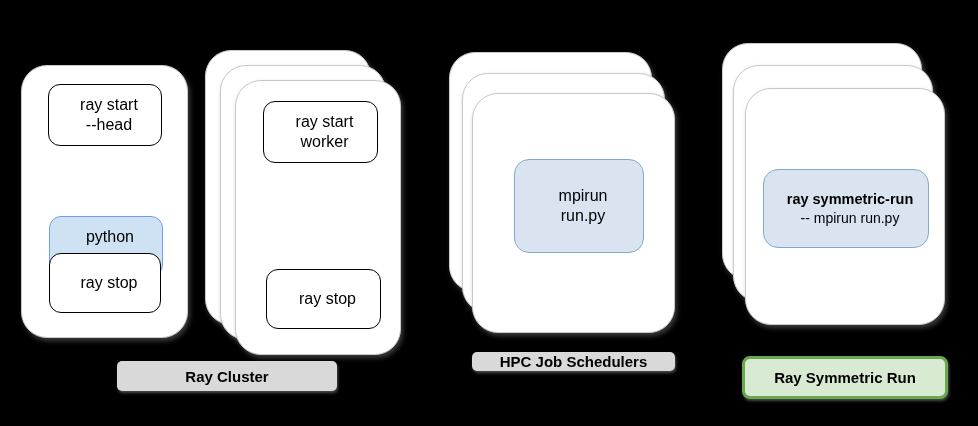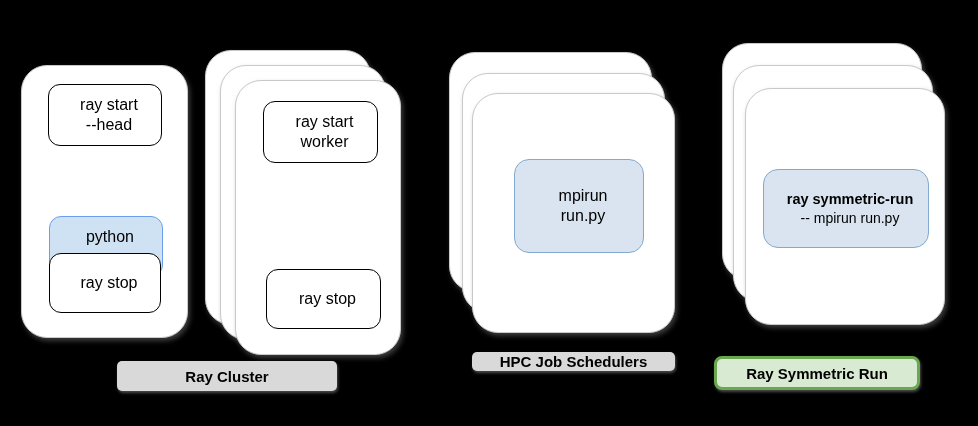--- a/index.html
+++ b/index.html
@@ -91,21 +91,21 @@
   .hpc-front { left: 472px; top: 93px; width: 203px; height: 240px; }
   .hpc-step  { left: 41px;  top: 65px; width: 130px; height: 94px; }
 
   .sym-back1 { left: 722px; top: 43px; width: 200px; height: 237px; }
   .sym-back2 { left: 733px; top: 65px; width: 200px; height: 237px; }
   .sym-front { left: 745px; top: 88px; width: 200px; height: 237px; }
   .sym-step  { left: 17px;  top: 80px; width: 166px; height: 79px; display:flex; flex-direction:column; }
 
   .label-cluster   { left: 101px;  top: 361px; width: 220px; height: 30px; margin-left: 16px; }
   .label-hpc       { left: 472px; top: 352px; width: 203px; height: 19px; }
-  .label-symmetric { left: 714px; top: 356px; width: 206px; height: 34px; }
+  .label-symmetric { left: 742px; top: 356px; width: 206px; height: 43px; }
 </style>
 </head>
 <body>
 
 <div class="canvas">
 
   <div class="card head-card">
     <div class="step head-step-start">ray start
 --head</div>
     <div class="step blue head-step-run">python

